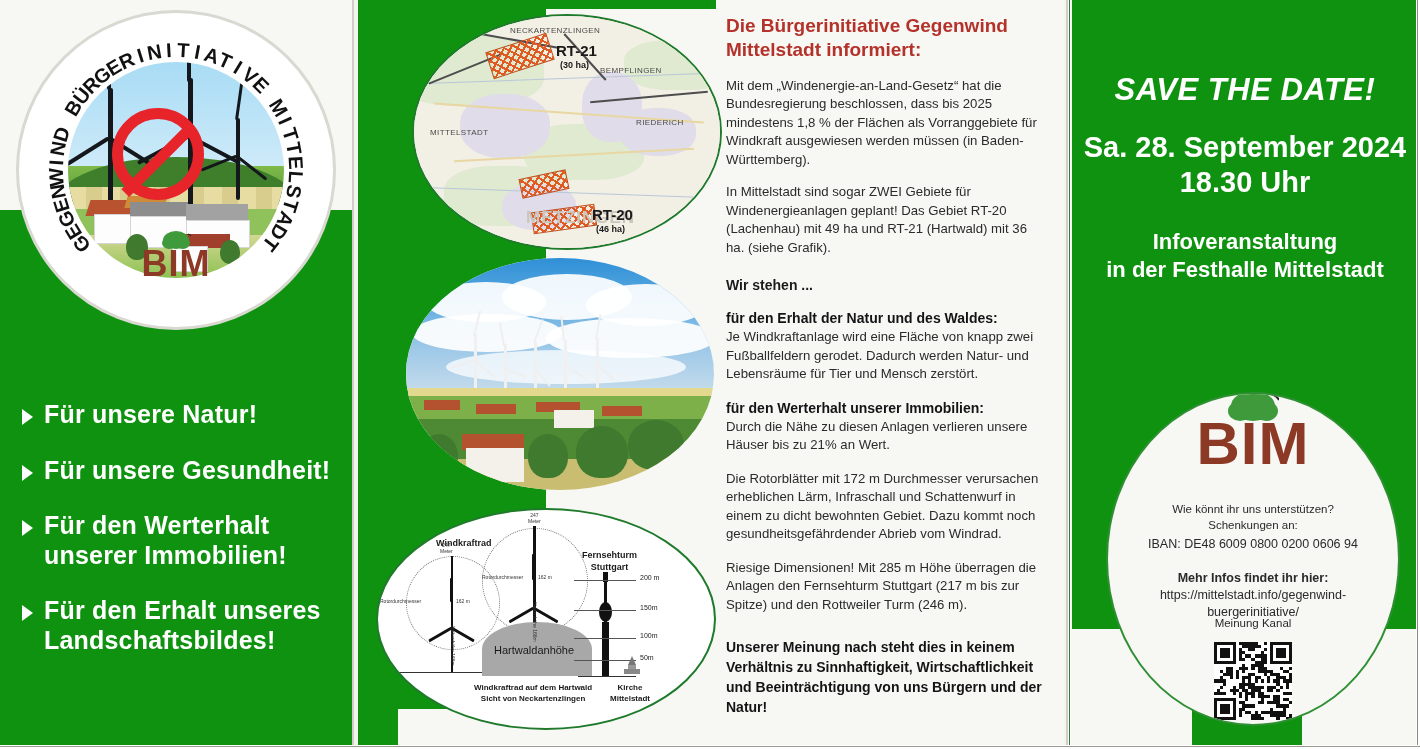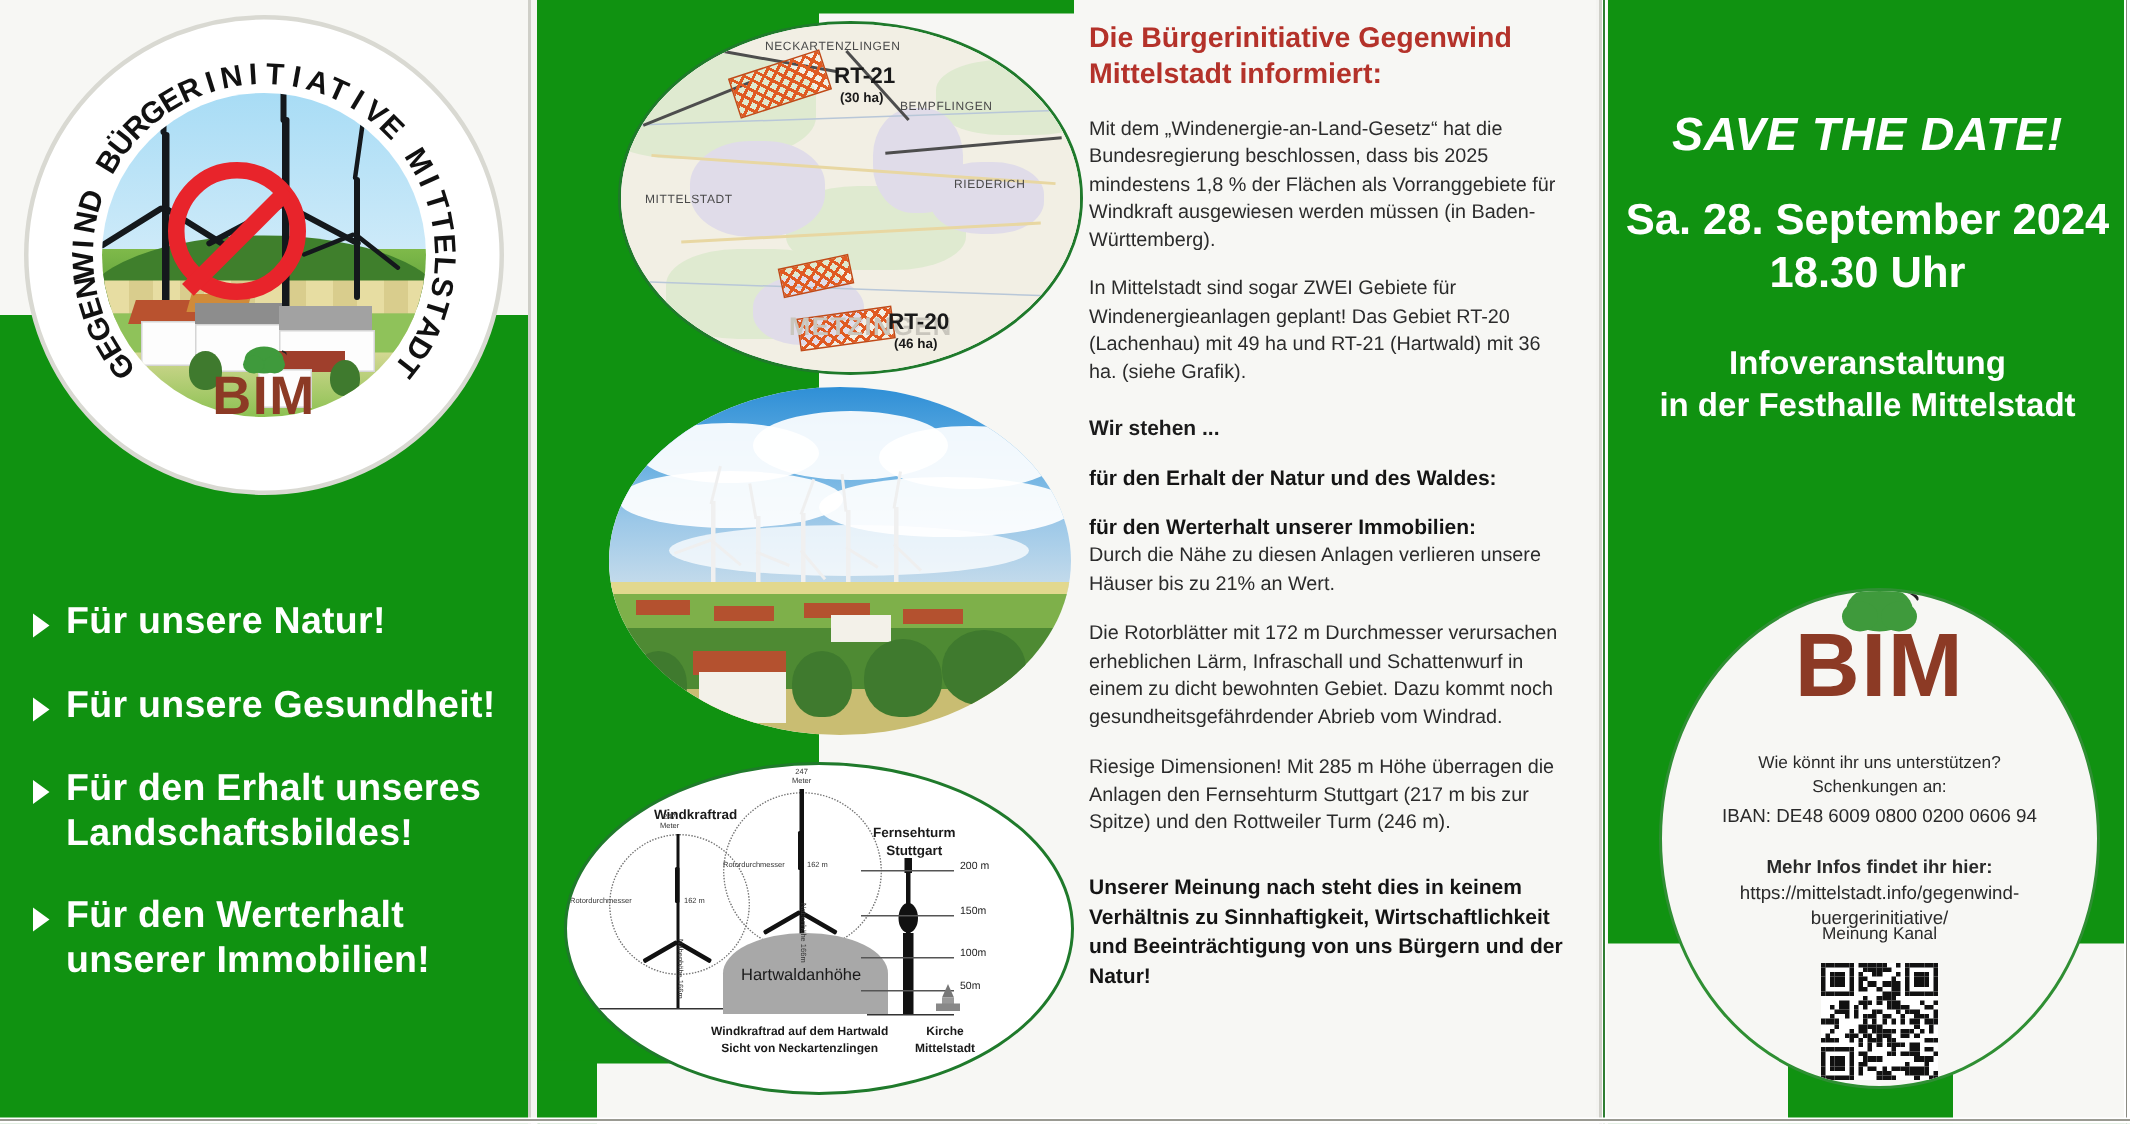--- a/index.html
+++ b/index.html
@@ -259,25 +259,25 @@
       <div class="claim">
         <div class="claim-marker"></div>
         <div class="claim-text">Für unsere Natur!</div>
       </div>
       <div class="claim">
         <div class="claim-marker"></div>
         <div class="claim-text">Für unsere Gesundheit!</div>
       </div>
       <div class="claim">
         <div class="claim-marker"></div>
-        <div class="claim-text">Für den Erhalt unseres<br>Landschaftsbildes!</div>
+        <div class="claim-text">Für den Werterhalt<br>unserer Immobilien!</div>
       </div>
       <div class="claim">
         <div class="claim-marker"></div>
-        <div class="claim-text">Für den Werterhalt<br>unserer Immobilien!</div>
+        <div class="claim-text">Für den Erhalt unseres<br>Landschaftsbildes!</div>
       </div>
     </div>
   </div>
 
   <div class="panel panel-mid">
     <div class="mid-green2"></div>
     <div class="mid-green"></div>
     <div class="mid-green3"></div>
 
     <div class="oval oval-map">
@@ -410,20 +410,21 @@
 
     <div class="textcol">
       <div class="t-head">Die Bürgerinitiative Gegenwind<br>Mittelstadt informiert:</div>
       <div class="t-body">Mit dem „Windenergie-an-Land-Gesetz“ hat die Bundesregierung beschlossen, dass bis 2025 mindestens 1,8 % der Flächen als Vorranggebiete für Windkraft ausgewiesen werden müssen (in Baden-Württemberg).</div>
       <div class="t-body">In Mittelstadt sind sogar ZWEI Gebiete für Windenergieanlagen geplant! Das Gebiet RT-20 (Lachenhau) mit 49 ha und RT-21 (Hartwald) mit 36 ha. (siehe Grafik).</div>
 
       <div class="t-lead">Wir stehen ...</div>
 
       <div class="t-blk">
         <div class="t-sub">für den Erhalt der Natur und des Waldes:</div>
+        <div class="t-body" style="margin-bottom:0;">Je Windkraftanlage wird eine Fläche von knapp zwei Fußballfeldern gerodet. Dadurch werden Natur- und Lebensräume für Tier und Mensch zerstört.</div>
       </div>
       <div class="t-blk">
         <div class="t-sub">für den Werterhalt unserer Immobilien:</div>
         <div class="t-body" style="margin-bottom:0;">Durch die Nähe zu diesen Anlagen verlieren unsere Häuser bis zu 21% an Wert.</div>
       </div>
       <div class="t-blk">
         <div class="t-body" style="margin-bottom:0;">Die Rotorblätter mit 172 m Durchmesser verursachen erheblichen Lärm, Infraschall und Schattenwurf in einem zu dicht bewohnten Gebiet. Dazu kommt noch gesundheitsgefährdender Abrieb vom Windrad.</div>
       </div>
       <div class="t-blk">
         <div class="t-body" style="margin-bottom:0;">Riesige Dimensionen! Mit 285 m Höhe überragen die Anlagen den Fernsehturm Stuttgart (217 m bis zur Spitze) und den Rottweiler Turm (246 m).</div>

